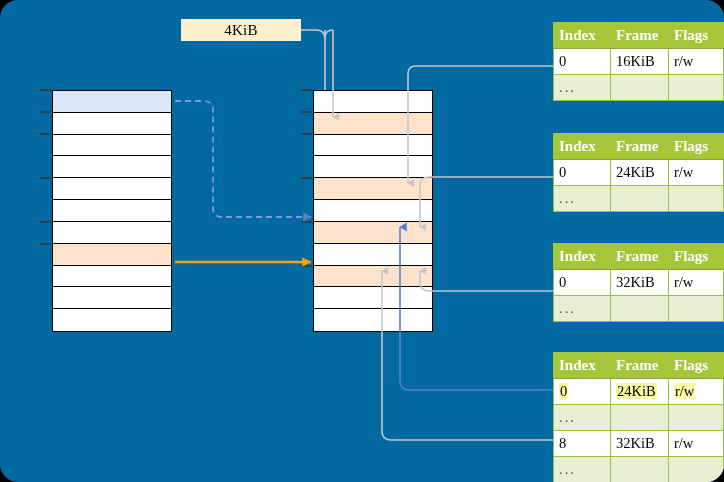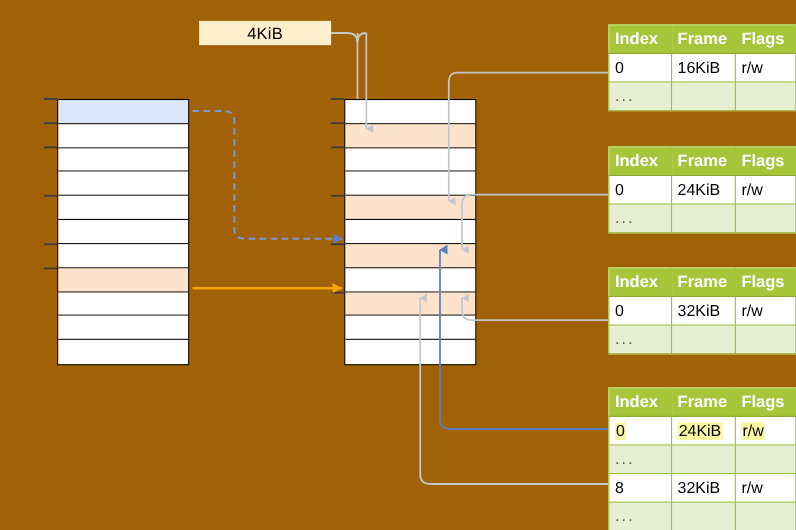--- a/index.html
+++ b/index.html
@@ -4,23 +4,24 @@
 <style>
   html, body {
     margin: 0;
     padding: 0;
     background: #000000;
   }
   #stage {
     position: relative;
     width: 724px;
     height: 482px;
-    background: #a16207;
+    background: #0369a1;
     overflow: hidden;
-    font-family: Liberation Sans, sans-serif;
+    font-family: Liberation Serif, serif;
+    border-radius: 18px;
   }
   svg.layer {
     position: absolute;
     left: 0;
     top: 0;
     width: 724px;
     height: 482px;
     overflow: visible;
   }
   

